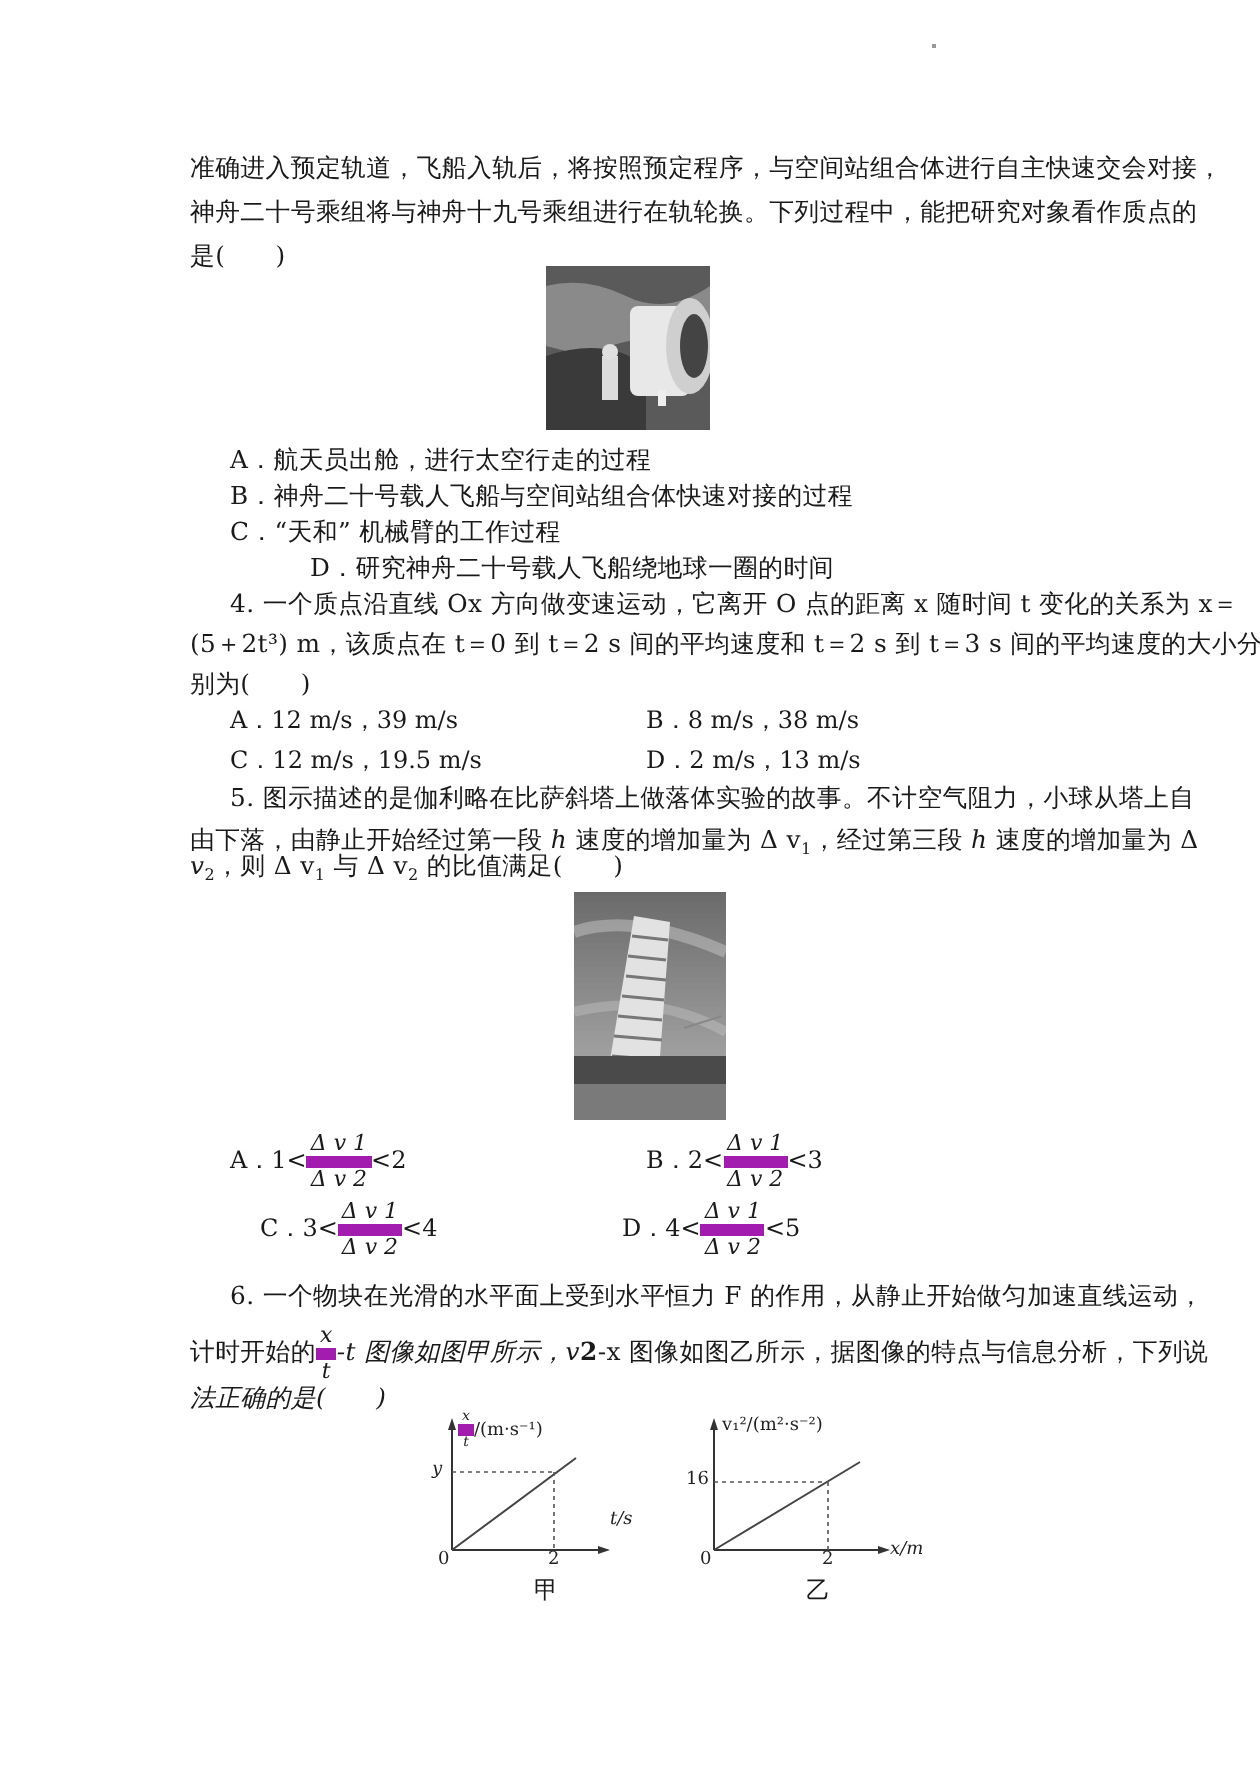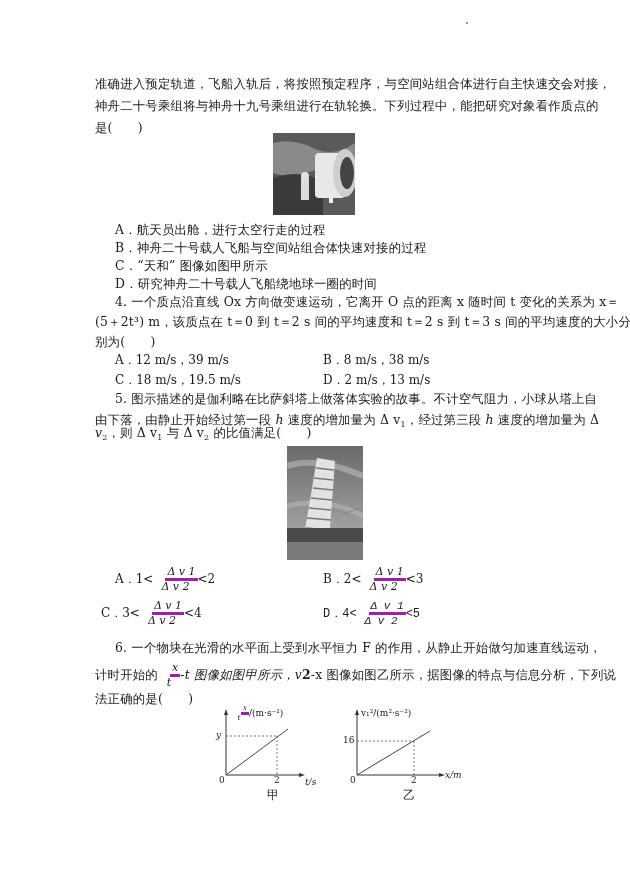--- a/index.html
+++ b/index.html
@@ -9,21 +9,21 @@
     color: #1a1a1a;
   }
   .page-dot { position: absolute; left: 466px; top: 22px; width: 2px; height: 2px; background: #999; }
   .line { position: absolute; left: 95px; font-size: 12.4px; line-height: 16px; white-space: nowrap; letter-spacing: 0.2px; }
   .indent { left: 115px; }
   .opt { position: absolute; font-size: 12px; line-height: 16px; white-space: nowrap; }
   .i { font-style: italic; }
   .sub { font-size: 8px; vertical-align: -3px; }
   .figure { position: absolute; overflow: hidden; }
   .frac { display: inline-block; vertical-align: middle; text-align: center; font-size: 11px; line-height: 12px; }
-  .frac .num { display: block; border-bottom: 3px solid #a21caf; padding: 0 2px; font-style: italic; margin-left: 12px; }
+  .frac .num { display: block; border-bottom: 6px solid #a21caf; padding: 0 2px; font-style: italic; }
   .frac .den { display: block; padding: 0 2px; font-style: italic; }
   .chart-label { position: absolute; font-size: 9px; white-space: nowrap; color: #222; }
   .caption { position: absolute; font-size: 12px; }
 </style>
 </head>
 <body>
 
 <div class="page-dot"></div>
 
 <div class="line" style="top:76px;">准确进入预定轨道，飞船入轨后，将按照预定程序，与空间站组合体进行自主快速交会对接，</div>
@@ -39,29 +39,29 @@
     <ellipse cx="72" cy="40" rx="12" ry="24" fill="#cfcfcf"></ellipse>
     <ellipse cx="74" cy="40" rx="7" ry="16" fill="#444"></ellipse>
     <rect x="28" y="45" width="8" height="22" fill="#dcdcdc"></rect>
     <circle cx="32" cy="43" r="4" fill="#e0e0e0"></circle>
     <rect x="56" y="62" width="4" height="8" fill="#eee"></rect>
   </svg>
 </div>
 
 <div class="line indent" style="top:222px;">A．航天员出舱，进行太空行走的过程</div>
 <div class="line indent" style="top:240px;">B．神舟二十号载人飞船与空间站组合体快速对接的过程</div>
-<div class="line indent" style="top:258px;">C．“天和” 图像如图甲所示</div>
-<div class="line indent" style="top:276px;">D．研究神舟二十号载人飞船绕地球一圈的时间</div>
+<div class="line indent" style="top:258px;">C．“天和” 机械臂的工作过程</div>
+<div class="line indent" style="top:276px;margin-left:40px;">D．研究神舟二十号载人飞船绕地球一圈的时间</div>
 
 <div class="line indent" style="top:294px;">4. 一个质点沿直线 Ox 方向做变速运动，它离开 O 点的距离 x 随时间 t 变化的关系为 x＝</div>
 <div class="line" style="top:314px;">(5＋2t³) m，该质点在 t＝0 到 t＝2 s 间的平均速度和 t＝2 s 到 t＝3 s 间的平均速度的大小分</div>
 <div class="line" style="top:334px;">别为(　　)</div>
 <div class="opt" style="left:115px; top:352px;">A．12 m/s，39 m/s</div>
 <div class="opt" style="left:323px; top:352px;">B．8 m/s，38 m/s</div>
-<div class="opt" style="left:115px; top:372px;">C．18 m/s，19.5 m/s</div>
+<div class="opt" style="left:115px; top:372px;">C．12 m/s，19.5 m/s</div>
 <div class="opt" style="left:323px; top:372px;">D．2 m/s，13 m/s</div>
 
 <div class="line indent" style="top:391px;">5. 图示描述的是伽利略在比萨斜塔上做落体实验的故事。不计空气阻力，小球从塔上自</div>
 <div class="line" style="top:412px;">
   <span>由下落，由静止开始经过第一段 </span><span class="i">h</span><span> 速度的增加量为 Δ v</span><span class="sub">1</span><span>，经过第三段 </span><span class="i">h</span><span> 速度的增加量为 Δ</span>
 </div>
 <div class="line" style="top:425px;">
   <span class="i">v</span><span class="sub">2</span><span>，则 Δ v</span><span class="sub">1</span><span> 与 Δ v</span><span class="sub">2</span><span> 的比值满足(　　)</span>
 </div>
 
@@ -91,48 +91,48 @@
     <line x1="55" y1="68" x2="74" y2="62" stroke="#888" stroke-width="1"></line>
   </svg>
 </div>
 
 <div class="opt" style="left:115px; top:566px;">
   <span>A．</span><span>1&lt;</span><span class="frac"><span class="num">Δ v 1</span><span class="den">Δ v 2</span></span><span>&lt;2</span>
 </div>
 <div class="opt" style="left:323px; top:566px;">
   <span>B．</span><span>2&lt;</span><span class="frac"><span class="num">Δ v 1</span><span class="den">Δ v 2</span></span><span>&lt;3</span>
 </div>
-<div class="opt" style="left:101px; top:600px;">
+<div class="opt" style="left:130px; top:600px;">
   <span>C．</span><span>3&lt;</span><span class="frac"><span class="num">Δ v 1</span><span class="den">Δ v 2</span></span><span>&lt;4</span>
 </div>
-<div class="opt" style="left:323px; top:600px;font-family:Liberation Mono, monospace;">
+<div class="opt" style="left:311px; top:600px;">
   <span>D．</span><span>4&lt;</span><span class="frac"><span class="num">Δ v 1</span><span class="den">Δ v 2</span></span><span>&lt;5</span>
 </div>
 
 <div class="line indent" style="top:640px;">6. 一个物块在光滑的水平面上受到水平恒力 F 的作用，从静止开始做匀加速直线运动，</div>
 <div class="line" style="top:662px; line-height:22px;">
   <span>计时开始的</span><span class="frac"><span class="num">x</span><span class="den">t</span></span><span class="i">-t 图像如图甲所示，v</span><span style="font-weight:bold;">2</span><span>-x 图像如图乙所示，据图像的特点与信息分析，下列说</span>
 </div>
-<div class="line" style="top:691px;">法正确的是(　　)</div>
+<div class="line" style="top:691px;font-style:italic;">法正确的是(　　)</div>
 
 <div class="figure" style="left:205px; top:705px; width:110px; height:100px; overflow:visible;">
   <svg width="110" height="90" viewBox="0 0 110 90" style="position:absolute;left:0;top:0;">
     <line x1="21" y1="70" x2="21" y2="8" stroke="#333" stroke-width="1"></line>
     <polygon points="21,4 19,10 23,10" fill="#333"></polygon>
     <line x1="21" y1="70" x2="96" y2="70" stroke="#333" stroke-width="1"></line>
     <polygon points="100,70 94,68 94,72" fill="#333"></polygon>
     <line x1="21" y1="70" x2="83" y2="24" stroke="#444" stroke-width="1"></line>
     <line x1="21" y1="31" x2="72" y2="31" stroke="#555" stroke-width="0.8" stroke-dasharray="2,2"></line>
     <line x1="72" y1="31" x2="72" y2="70" stroke="#555" stroke-width="0.8" stroke-dasharray="2,2"></line>
   </svg>
   <div class="chart-label" style="left:24px; top:0px;"><span class="frac" style="font-size:7px;line-height:7px;"><span class="num">x</span><span class="den">t</span></span><span>/(m·s⁻¹)</span></div>
   <div class="chart-label i" style="left:11px; top:25px;">y</div>
   <div class="chart-label" style="left:14px; top:70px;">0</div>
   <div class="chart-label" style="left:69px; top:70px;">2</div>
-  <div class="chart-label i" style="left:100px; top:72px;">t/s</div>
+  <div class="chart-label i" style="left:100px; top:50px;">t/s</div>
   <div class="caption" style="left:62px; top:82px;">甲</div>
 </div>
 
 <div class="figure" style="left:315px; top:705px; width:130px; height:100px; overflow:visible;margin-left:20px;">
   <svg width="130" height="90" viewBox="0 0 130 90" style="position:absolute;left:0;top:0;">
     <line x1="22" y1="70" x2="22" y2="8" stroke="#333" stroke-width="1"></line>
     <polygon points="22,4 20,10 24,10" fill="#333"></polygon>
     <line x1="22" y1="70" x2="106" y2="70" stroke="#333" stroke-width="1"></line>
     <polygon points="110,70 104,68 104,72" fill="#333"></polygon>
     <line x1="22" y1="70" x2="95" y2="26" stroke="#444" stroke-width="1"></line>

